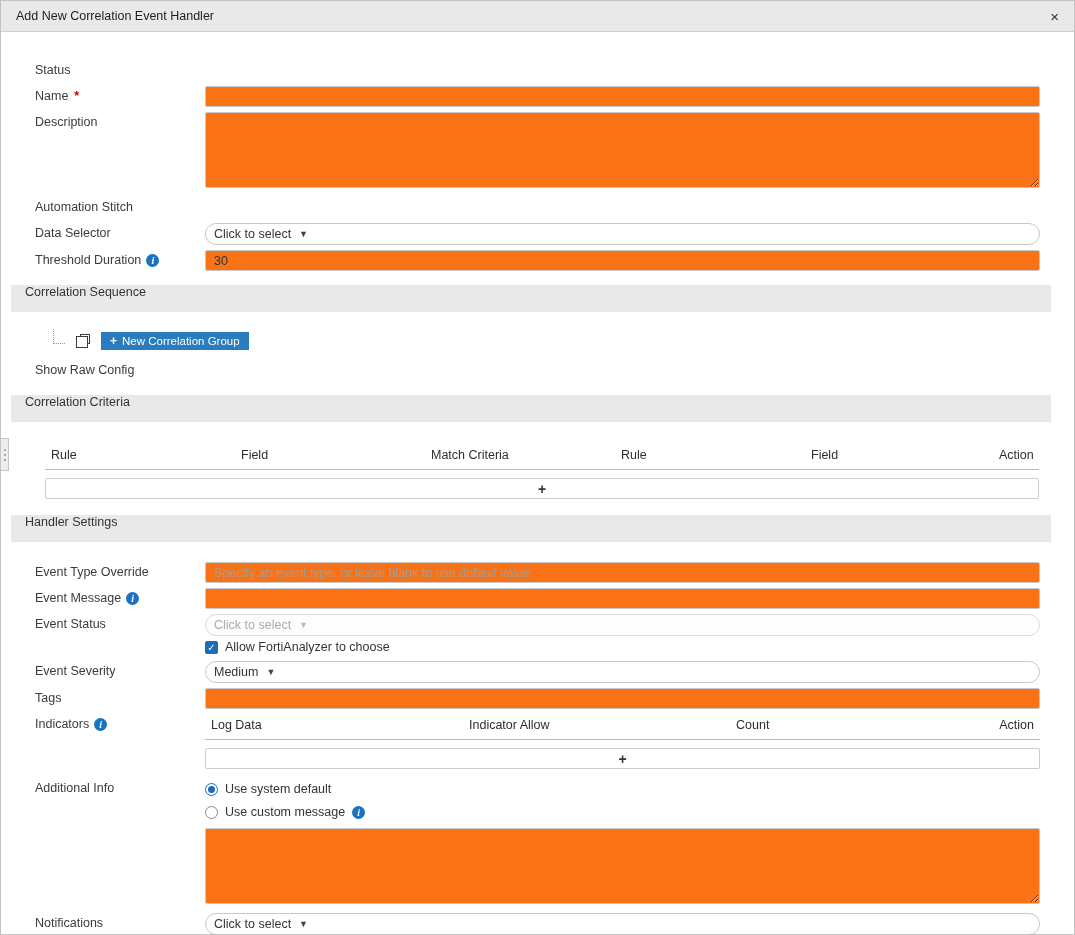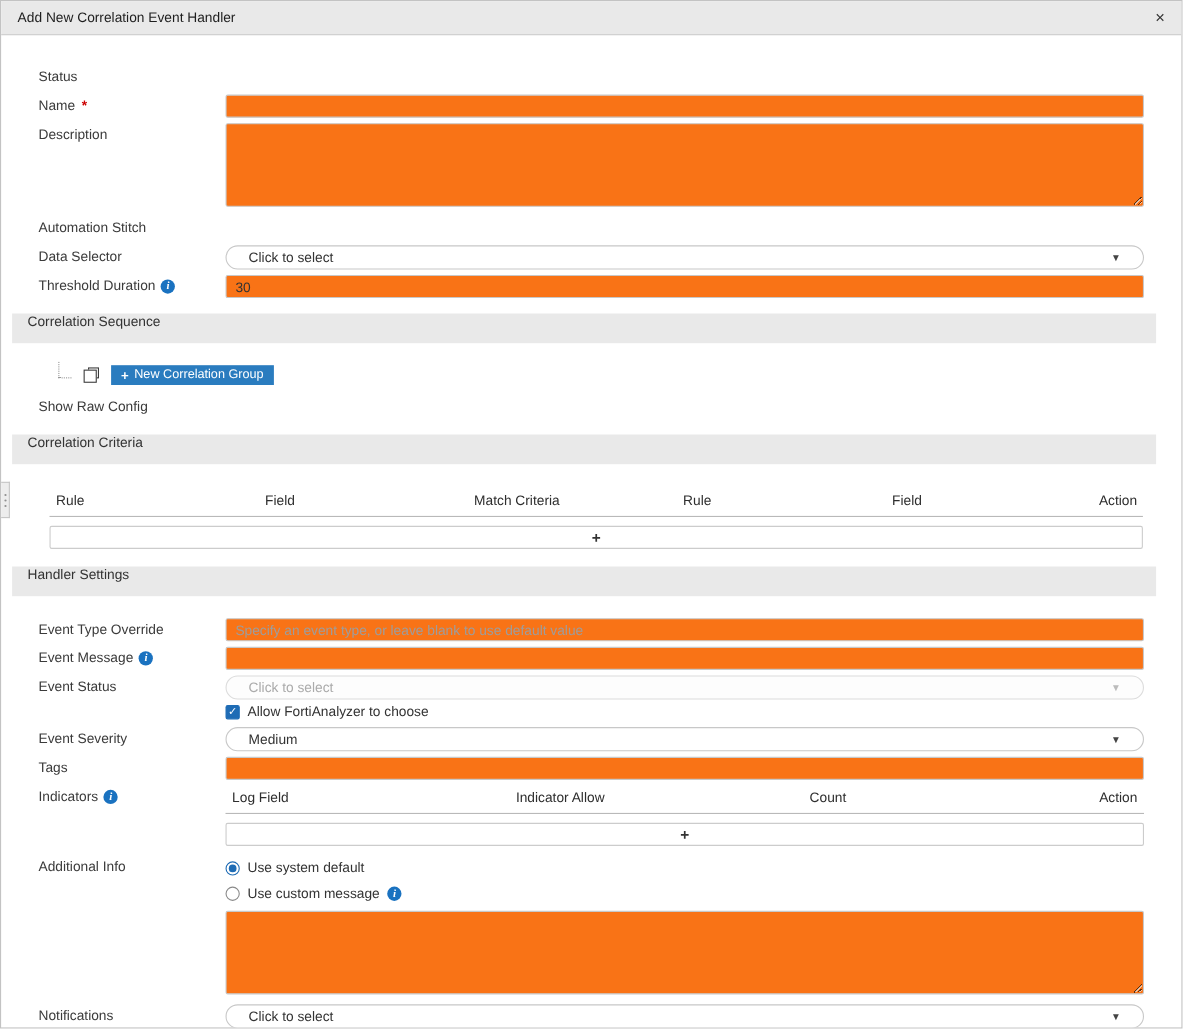--- a/index.html
+++ b/index.html
@@ -22,21 +22,21 @@
   .row .control{flex:1;max-width:837px;min-width:0}
   .mt8{margin-top:9px}
   .req{color:#cc0000;font-weight:bold;margin-left:1px}
   
   .input{width:100%;height:21px;border:1px solid #c8c8c8;border-radius:2px;
     padding:0 8px;font:inherit;color:#333;background:#f97316;display:block}
   .input::placeholder{color:#9d9d9d}
   textarea.input{height:76px;padding:4px 8px;resize:both}
   textarea.tall{height:76px}
   .select{width:100%;height:22px;border:1px solid #c8c8c8;border-radius:11px;
-    padding:0 20px;display:flex;align-items:center;justify-content:space-between;
+    padding:0 8px;display:flex;align-items:center;justify-content:flex-start;
     background:#fff;cursor:pointer;color:#333}
   .select .chev{font-size:9px;color:#444;flex:none;margin-left:8px}
   .select.disabled{color:#ababab;background:#fdfdfd;border-color:#dcdcdc;cursor:default}
   .select.disabled .chev{color:#bcbcbc}
   .toggle{width:25px;height:13px;border-radius:8px;background:#4a4a4a;
     position:relative;cursor:pointer;flex:none;margin-top:4px}
   .toggle::after{content:"";position:absolute;width:9px;height:9px;border-radius:50%;
     background:#fff;top:2px;left:2px}
   .toggle.on{background:#1f6eb5}
   .toggle.on::after{left:auto;right:2px}
@@ -259,21 +259,21 @@
     </div>
   </div>
 
   <div class="row">
     <div class="label">
       <span>Indicators</span>
       <span class="info">i</span>
     </div>
     <div class="control">
       <div class="ind-head">
-        <span>Log Field</span>
+        <span>Log Data</span>
         <span>Indicator Allow</span>
         <span>Count</span>
         <span>Action</span>
       </div>
       <div class="add-row">+</div>
     </div>
   </div>
 
   <div class="row mt8">
     <div class="label">

